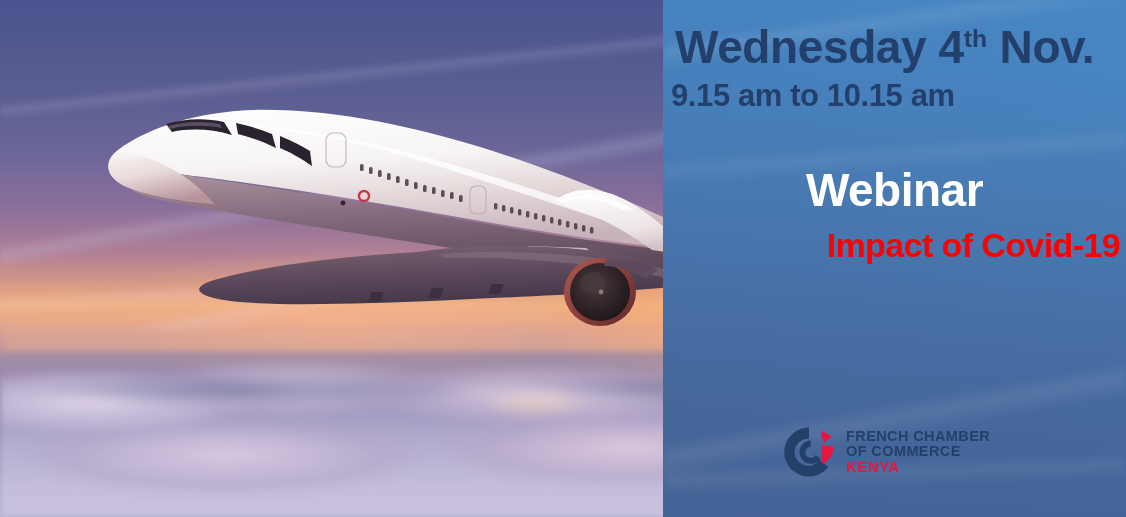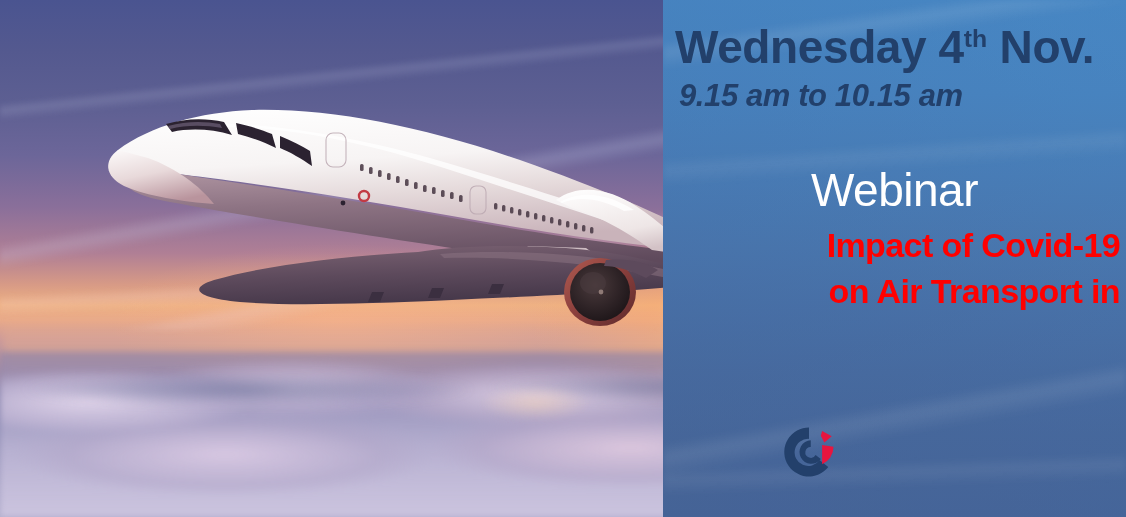--- a/index.html
+++ b/index.html
@@ -121,27 +121,27 @@
   .date-line{
     position:absolute;
     color:#22406b;
     font-weight:bold;
     letter-spacing:-.4px;
     white-space:nowrap;
     line-height:1;
   }
   #date-main{ left:12px; top:24px; font-size:46px; }
   #date-main sup{ font-size:.54em; vertical-align:super; letter-spacing:0; }
-  #date-time{ left:16px; top:80px; font-size:31px; font-weight:bold;font-style:italic; }
+  #date-time{ left:8px; top:80px; font-size:31px; font-weight:bold; }
 
   #webinar-word{
     position:absolute;left:0;right:0;top:167px;
     text-align:center;
     color:#ffffff;
-    font-size:46px;font-weight:normal;line-height:1;
+    font-size:46px;font-weight:bold;line-height:1;
     letter-spacing:-.5px;
   }
   #talk-title{
     position:absolute;left:10px;right:6px;top:222px;
     text-align:right;
     color:#ff0000;
     font-size:34px;font-weight:bold;line-height:1.36;
     letter-spacing:-.6px;
   }
 
@@ -347,29 +347,33 @@
   <div id="panel-content" style="left:663px;width:463px;">
 
     <div class="date-line" id="date-main"><span>Wednesday 4</span><sup>th</sup><span> Nov.</span></div>
 
     <div class="date-line" id="date-time">9.15 am to 10.15 am</div>
 
     <div id="webinar-word">Webinar</div>
 
     <div id="talk-title">
       <div>Impact of Covid-19</div>
-      <div>on Air Transport in</div>
     </div>
 
     <div id="logo">
       <svg id="logo-mark" viewBox="0 0 64 64" aria-hidden="true">
 
         <path d="M32,4 A28,28 0 1 0 54,49 L44,41 A15.5,15.5 0 1 1 32,17 Z" fill="#23406b"></path>
 
         <path d="M34,18.5 A13.5,13.5 0 1 0 45.5,40 L39.5,35.4 A6.2,6.2 0 1 1 34,26.3 Z" fill="#23406b"></path>
 
         <path d="M47,8 L58,14 L49.5,21 L45.5,13.5 Z" fill="#e8153f"></path>
 
         <path d="M47,24 L47,46 A22,22 0 0 0 60,26 Z" fill="#e8153f"></path>
       </svg>
+      <div id="logo-text">
+        <span class="lt">FRENCH CHAMBER</span>
+        <span class="lt">OF COMMERCE</span>
+        <span class="lk">KENYA</span>
+      </div>
     </div>
   </div>
 </div>
 
 </body></html>

